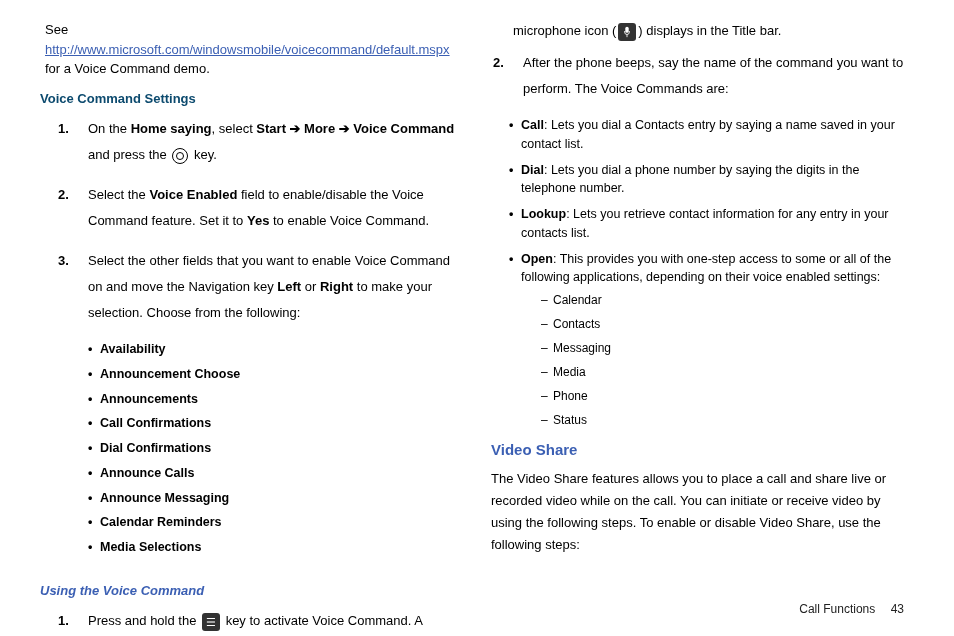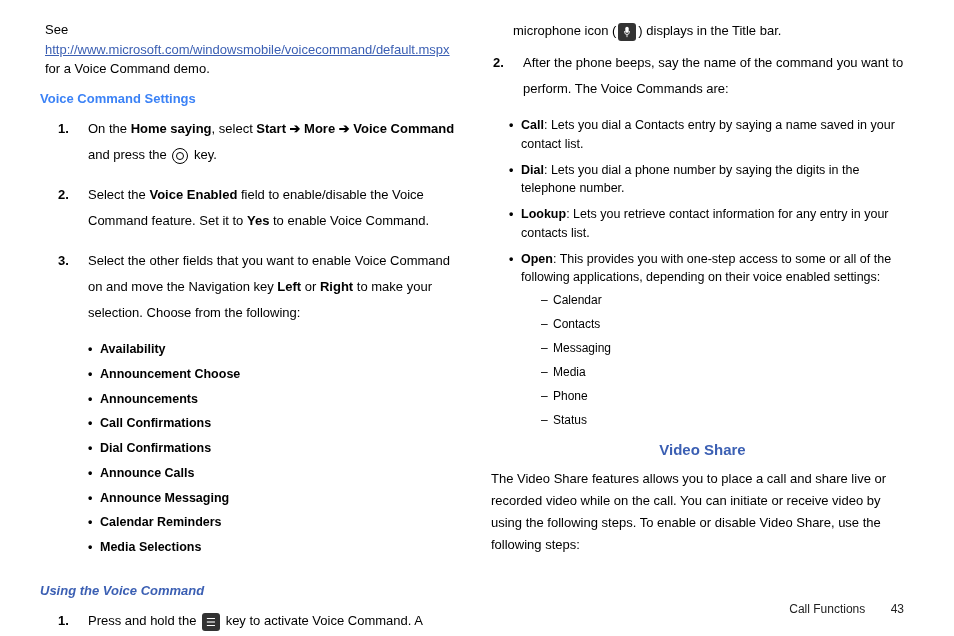--- a/index.html
+++ b/index.html
@@ -18,38 +18,37 @@
     padding: 20px 40px 50px 40px;
     gap: 28px;
   }
   .col {
     flex: 1;
     min-width: 0;
   }
   .intro { margin-bottom: 10px; padding-left: 5px; }
   .link { color: #3b5fb3; text-decoration: underline; }
   .h-blue-bold {
-    color: #3b82f6;
+    color: #0c4a6e;
     font-weight: bold;
     font-size: 13px;
     margin: 6px 0 8px 0;
   }
   .h-blue-italic {
     color: #3b5fb3;
     font-weight: bold;
     font-style: italic;
     font-size: 13px;
     margin: 24px 0 8px 0;
   }
   .h-section {
     color: #3b5fb3;
     font-weight: bold;
     font-size: 15px;
     margin: 10px 0 6px 0;
-    text-align: center;
   }
   .ol-step { list-style: none; padding-left: 48px; }
   .ol-step > li { position: relative; margin-bottom: 14px; line-height: 2.0; }
   .ol-step > li .num {
     position: absolute;
     left: -30px;
     top: 0;
     font-weight: bold;
   }
   .ul-bullet { list-style: none; padding-left: 60px; }
@@ -99,21 +98,21 @@
   }
   .icon-mic svg { width: 10px; height: 12px; }
   .para { margin-bottom: 8px; line-height: 1.7; }
   .footer {
     position: absolute;
     bottom: 18px;
     right: 50px;
     font-size: 12px;
     color: #222;
   }
-  .footer .pn { margin-left: 22px; }
+  .footer .pn { margin-left: 12px; }
 </style>
 </head>
 <body>
 
 <div class="page">
 
   <div class="col">
     <p class="intro">
       <span>See </span><a class="link">http://www.microsoft.com/windowsmobile/voicecommand/default.mspx</a><span> for a Voice Command demo.</span>
     </p>

